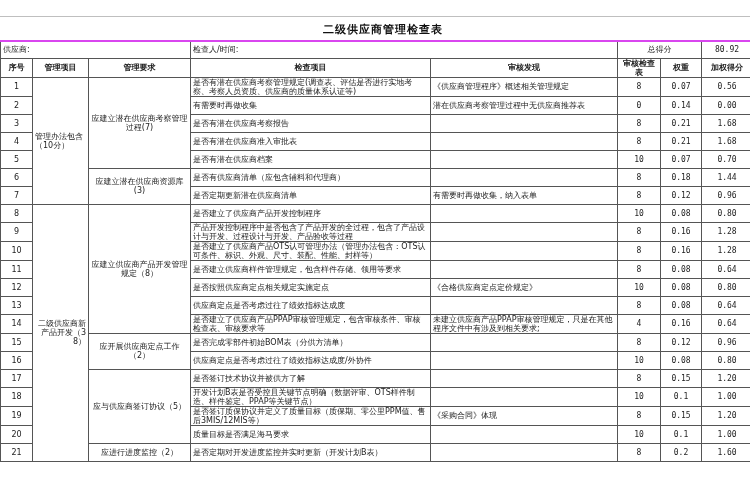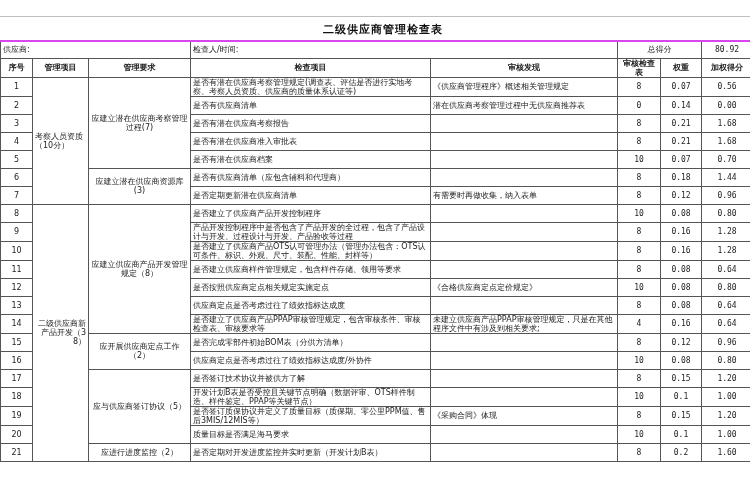--- a/index.html
+++ b/index.html
@@ -50,32 +50,32 @@
       <td>管理要求</td>
       <td>检查项目</td>
       <td>审核发现</td>
       <td>审核检查表</td>
       <td>权重</td>
       <td>加权得分</td>
     </tr>
 
     <tr class="r2">
       <td class="c">1</td>
-      <td rowspan="7" class="l">考察人员资质（10分）</td>
+      <td rowspan="7" class="l">管理办法包含（10分）</td>
       <td rowspan="5" class="c">应建立潜在供应商考察管理过程(7)</td>
       <td class="l">是否有潜在供应商考察管理规定(调查表、评估是否进行实地考察、考察人员资质、供应商的质量体系认证等)</td>
       <td class="l">《供应商管理程序》概述相关管理规定</td>
       <td class="num">8</td>
       <td class="num">0.07</td>
       <td class="num">0.56</td>
     </tr>
 
     <tr class="r1">
       <td class="c">2</td>
-      <td class="l">是否有供应商清单</td>
+      <td class="l">有需要时再做收集</td>
       <td class="l">潜在供应商考察管理过程中无供应商推荐表</td>
       <td class="num">0</td>
       <td class="num">0.14</td>
       <td class="num">0.00</td>
     </tr>
 
     <tr class="r1">
       <td class="c">3</td>
       <td class="l">是否有潜在供应商考察报告</td>
       <td class="l"></td>

